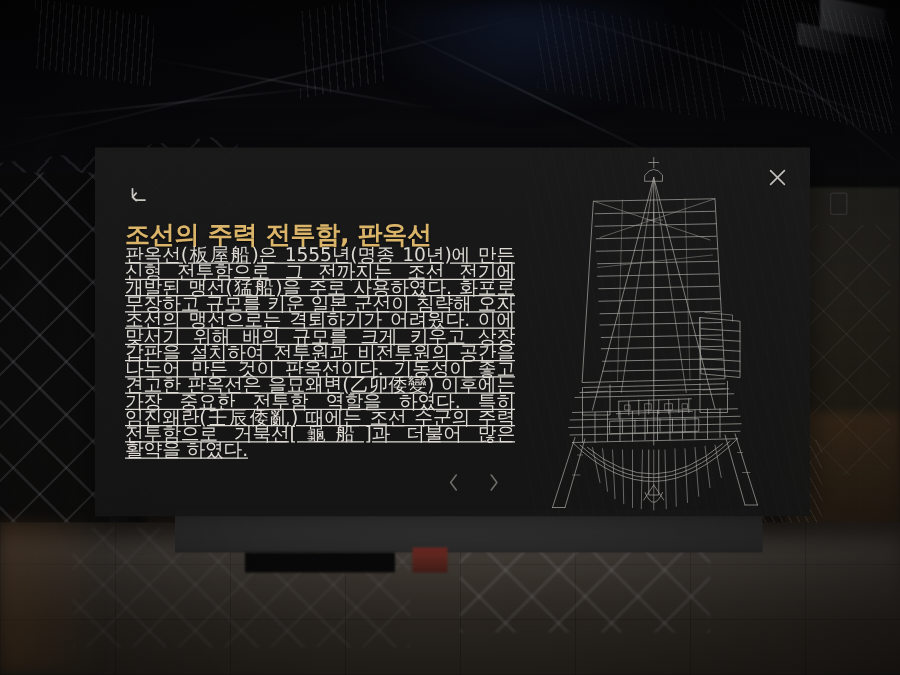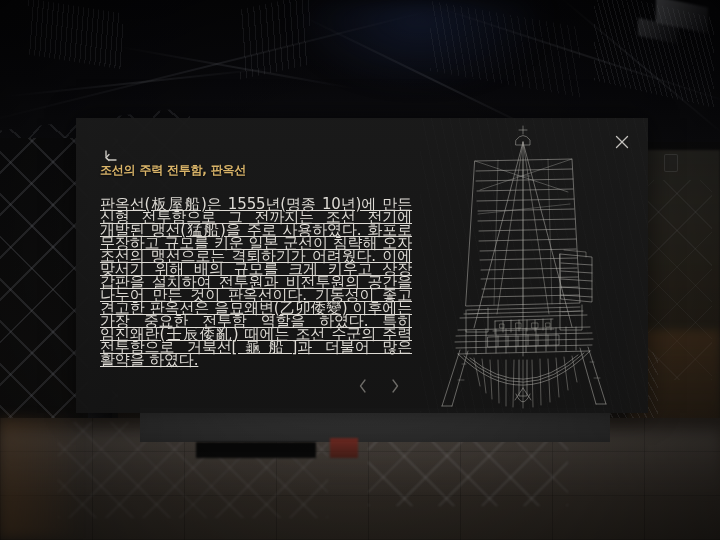--- a/index.html
+++ b/index.html
@@ -188,23 +188,23 @@
   }
   .back-btn svg{display:block;}
 
   .close-btn{
     position:absolute;right:14px;top:12px;width:24px;height:24px;
     display:flex;align-items:center;justify-content:center;
     color:#d6d4cf;cursor:pointer;opacity:.9;
   }
 
   .panel-title{
-    position:absolute;left:24px;top:44px;width:330px;
+    position:absolute;left:24px;top:56px;width:330px;
     color:#d9b469;
-    font-size:12px;font-weight:700;letter-spacing:-.2px;
+    font-size:20px;font-weight:700;letter-spacing:-.2px;
     font-family:"DejaVu Sans","Liberation Sans",sans-serif;
     text-shadow:0 1px 2px rgba(0,0,0,.7);
   }
 
   .panel-body{
     position:absolute;left:24px;top:80px;width:312px;
     color:#dedbd5;
     font-size:15px;line-height:13px;
     text-align:justify;
     letter-spacing:-.15px;

